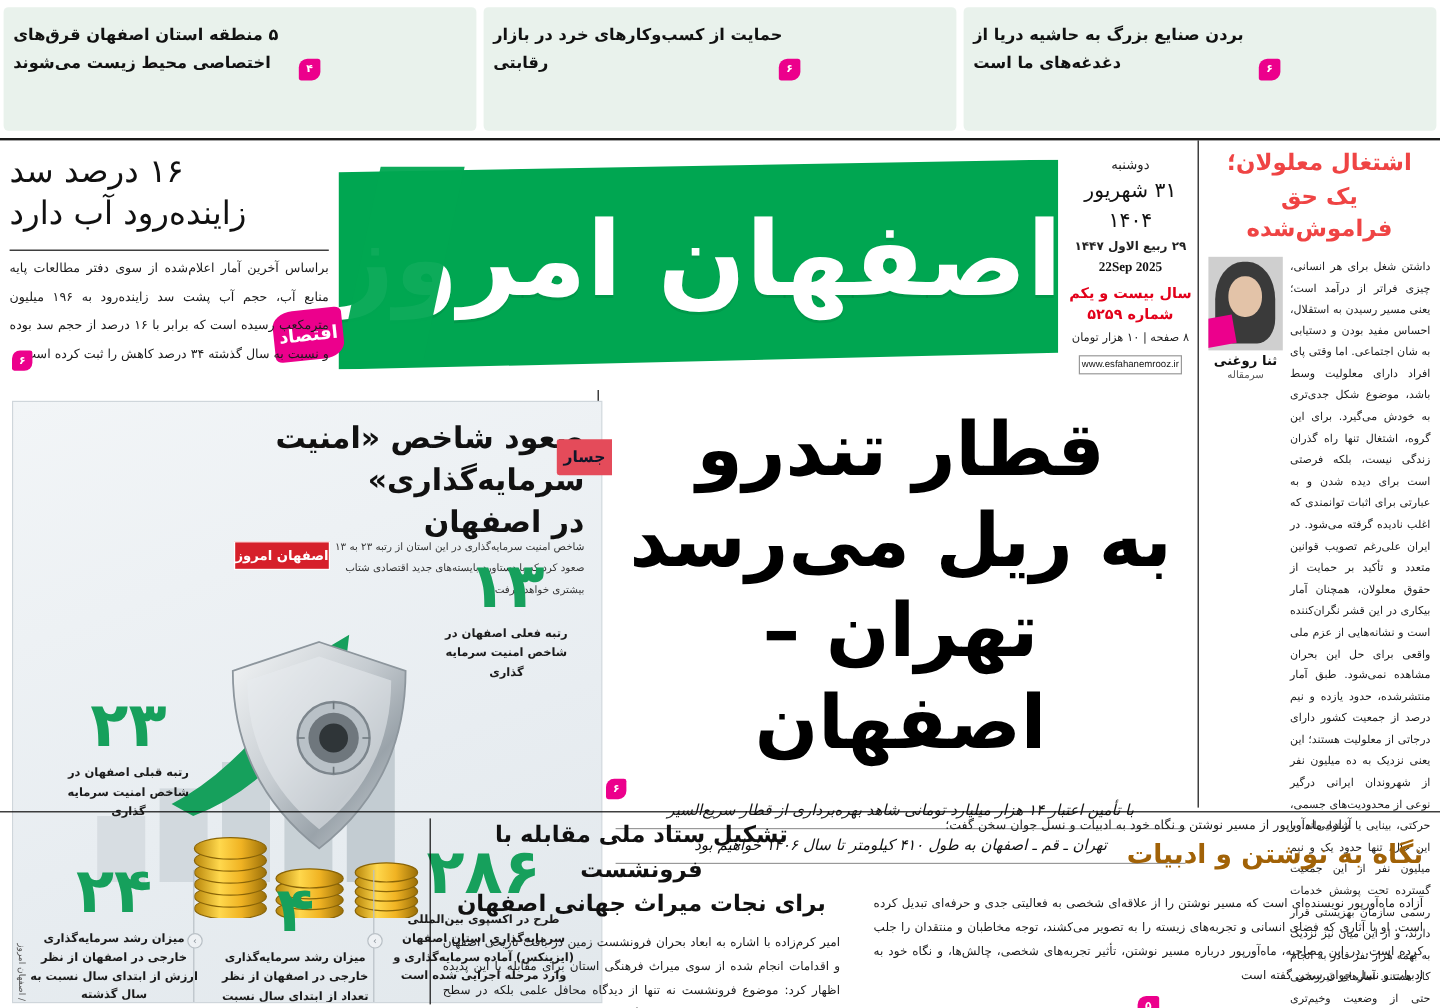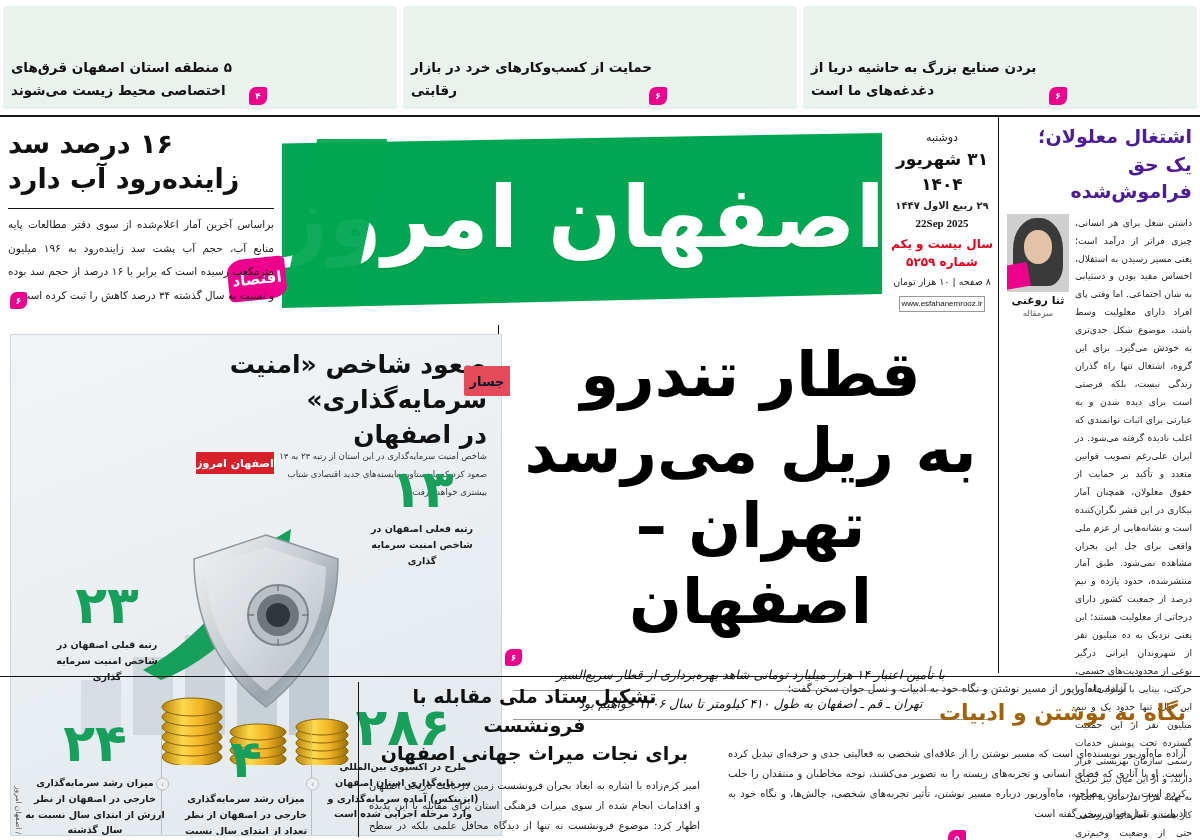--- a/index.html
+++ b/index.html
@@ -21,21 +21,21 @@
     display:flex;flex-direction:row-reverse;
   }
   .tb-cell{
     position:relative;
     flex:1 1 33.333%;
     background:#e9f2ec;
     margin:6px 3px;
     border-radius:4px;
     overflow:hidden;
     display:flex;flex-direction:row;
-    align-items:flex-end;
+    align-items:flex-start;
   }
   .tb-photo{
     width:120px;flex:0 0 120px;position:relative;overflow:hidden;
     background:#dfeae2;
   }
   .tb-photo .blob{
     position:absolute;right:-18px;top:-10px;width:92px;height:112px;
     background:#ffffff;border-radius:50% 48% 46% 52%;
   }
   .tb-face{
@@ -100,40 +100,40 @@
     border-radius:30% 10% 30% 10%;
     transform:rotate(-6deg);
   }
 
   
   .dateblock{
     position:absolute;left:888px;top:130px;width:108px;
     text-align:center;line-height:1.45;
   }
   .d-day{font-size:11px;color:#222;}
-  .d-jal{font-size:17px;font-weight:bold;color:#111;margin-top:1px;}
+  .d-jal{font-size:17px;font-weight:normal;color:#111;margin-top:1px;}
   .d-hij{font-size:10px;color:#222;margin-top:3px;font-weight:bold;}
   .d-greg{font-size:11px;color:#111;font-weight:bold;margin-top:2px;
           font-family:"Liberation Serif",serif;}
   .d-year{font-size:12px;color:#e2001a;font-weight:bold;margin-top:4px;}
   .d-num{font-size:12px;color:#e2001a;font-weight:bold;margin-top:1px;}
   .d-price{font-size:9.5px;color:#222;margin-top:4px;}
   .d-site{
     font-size:8px;color:#111;margin-top:5px;
     border:1px solid #999;padding:1px 2px;display:inline-block;
     font-family:"Liberation Sans",sans-serif;direction:ltr;
   }
 
   
   .lead-left{
     position:absolute;left:8px;top:126px;width:266px;
     text-align:left;
   }
   .lead-left h2{
-    margin:0;font-size:27px;line-height:1.3;font-weight:bold;color:#111;
+    margin:0;font-size:27px;line-height:1.3;font-weight:normal;color:#111;
     letter-spacing:-.5px;
   }
   .lead-left p{
     margin:12px 0 0 0;font-size:10.5px;line-height:2.25;color:#1b1b1b;
     text-align:justify;
     border-top:1px solid #111;padding-top:4px;
   }
   .lead-page-badge{
     position:absolute;left:10px;top:292px;
     width:17px;height:17px;background:#ec008c;color:#fff;
@@ -142,22 +142,22 @@
     border-radius:40% 12% 40% 12%;
   }
 
   
   .rightcol{
     position:absolute;right:0;top:117px;width:202px;height:556px;
     padding:6px 8px 0 8px;box-sizing:border-box;
     border-left:1px solid #111;
   }
   .rc-title{
-    font-size:19px;font-weight:bold;line-height:1.45;color:#4c1d95;
-    text-align:right;margin-bottom:8px;
+    font-size:19px;font-weight:bold;line-height:1.45;color:#ef4444;
+    text-align:center;margin-bottom:8px;
   }
   .rc-authorbox{
     display:flex;flex-direction:row-reverse;align-items:flex-start;gap:6px;
     margin-bottom:6px;
   }
   .rc-avatar{
     width:62px;height:78px;flex:0 0 62px;position:relative;
     background:#cfcfcf;overflow:hidden;
   }
   .rc-avatar .hair{position:absolute;left:6px;top:4px;width:50px;height:68px;

